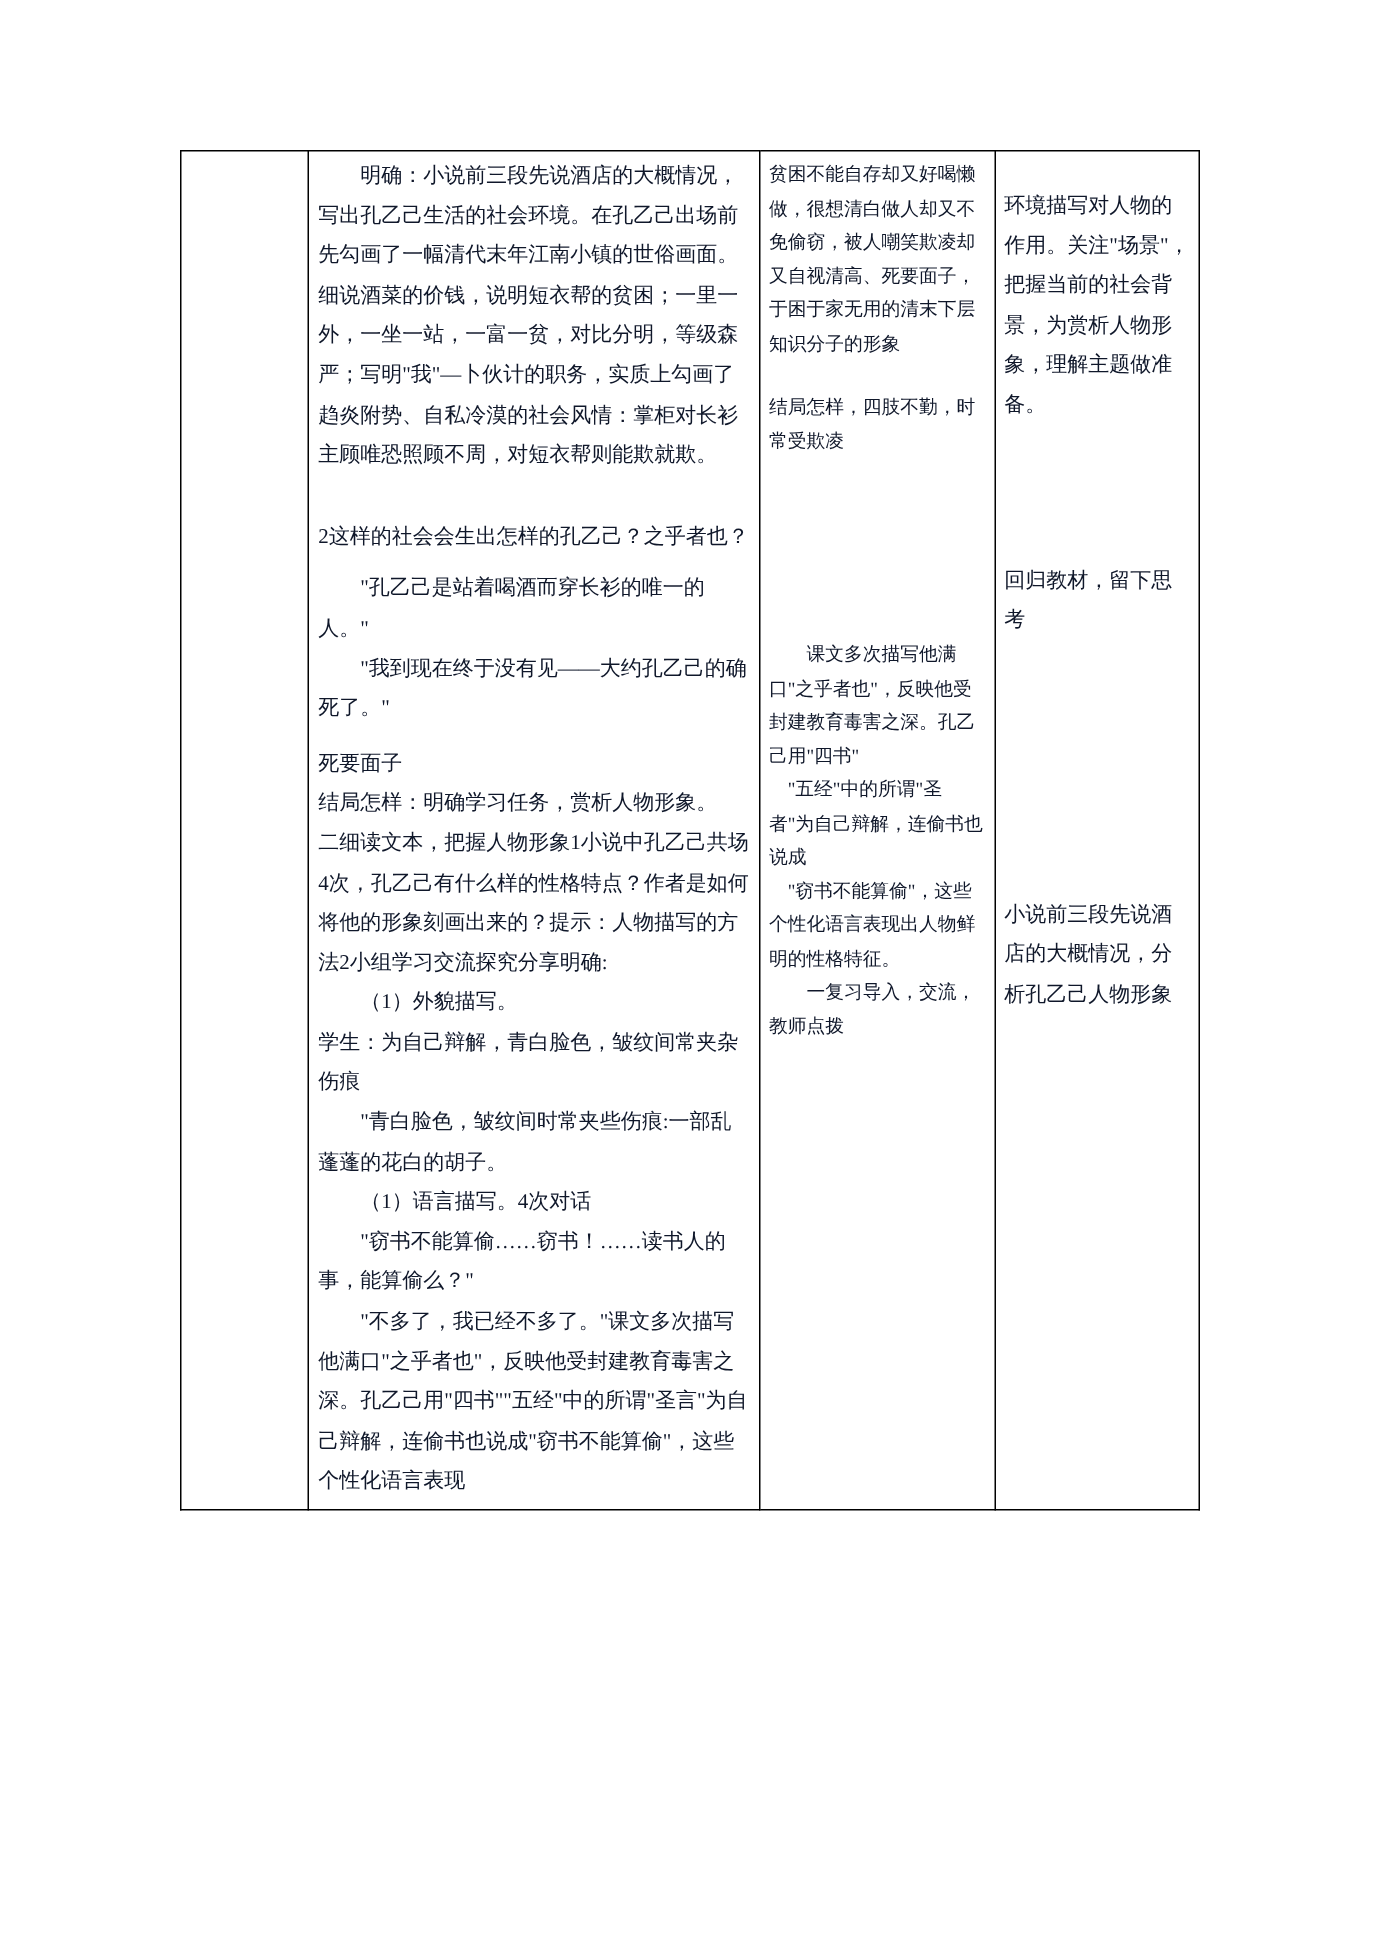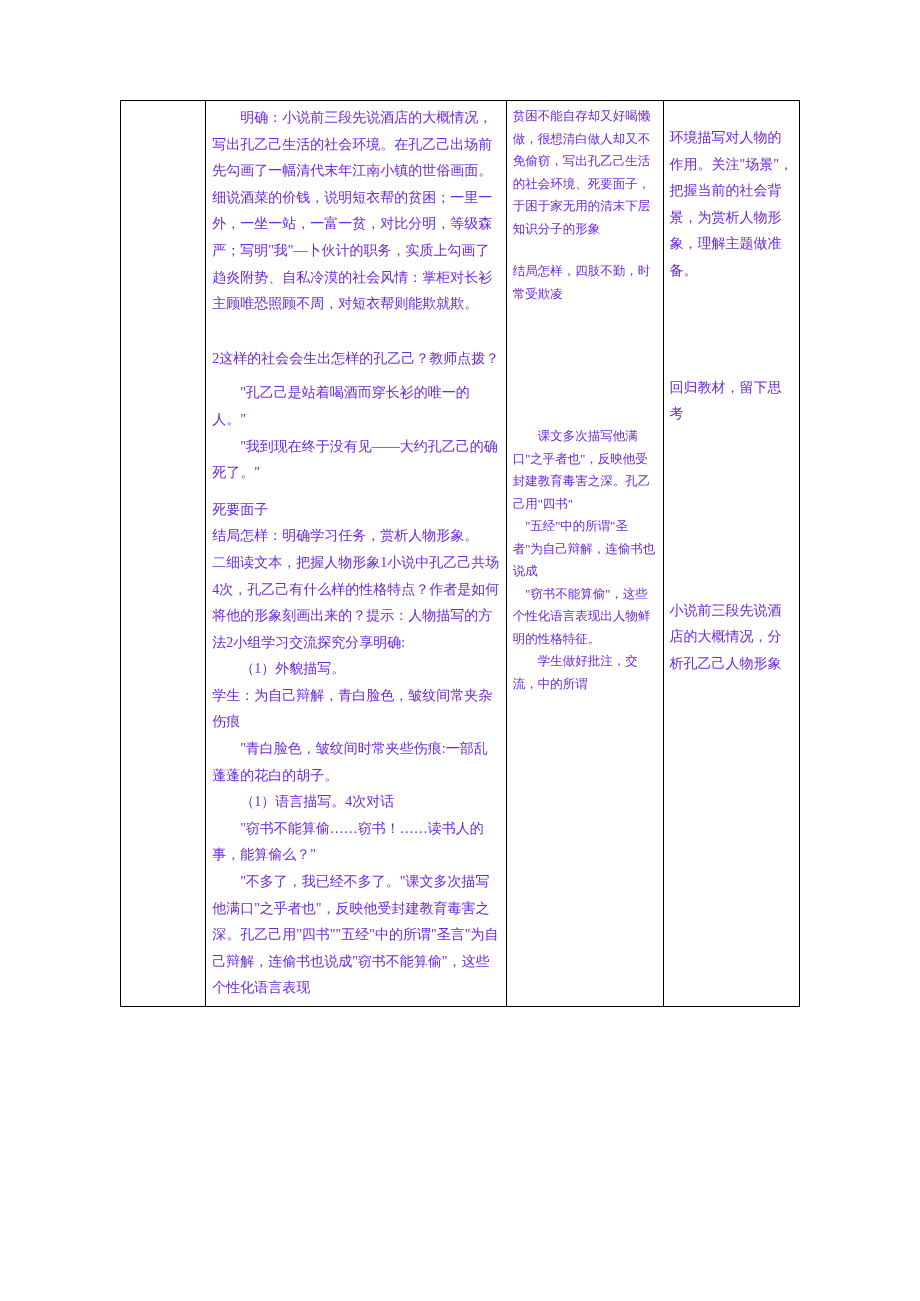--- a/index.html
+++ b/index.html
@@ -16,63 +16,63 @@
     border-collapse: collapse;
     width: 100%;
     table-layout: fixed;
   }
   td {
     border: 1px solid #000;
     vertical-align: top;
     padding: 4px 6px;
     font-size: 14px;
     line-height: 1.9;
-    color: #6d28d9;
+    color: #0f172a;
   }
   .col1 { width: 70px; }
   .col2 { width: 280px; }
   .col3 { width: 140px; font-size: 12.5px; line-height: 1.8; }
   .col4 { width: 120px; font-size: 14px; }
   .indent { text-indent: 2em; }
   .block { margin-bottom: 8px; }
 </style>
 </head>
 <body>
 
 <div class="page">
   <table>
     <tbody>
         <tr>
       <td class="col1"></td>
       <td class="col2">
         <div class="block indent">明确：小说前三段先说酒店的大概情况，写出孔乙己生活的社会环境。在孔乙己出场前先勾画了一幅清代末年江南小镇的世俗画面。细说酒菜的价钱，说明短衣帮的贫困；一里一外，一坐一站，一富一贫，对比分明，等级森严；写明"我"—卜伙计的职务，实质上勾画了趋炎附势、自私冷漠的社会风情：掌柜对长衫主顾唯恐照顾不周，对短衣帮则能欺就欺。</div>
         <div style="height:20px;"></div>
-        <div class="block">2这样的社会会生出怎样的孔乙己？教师点拨？</div>
+        <div class="block">2这样的社会会生出怎样的孔乙己？之乎者也？</div>
         <div class="indent">"孔乙己是站着喝酒而穿长衫的唯一的人。"</div>
         <div class="indent">"我到现在终于没有见——大约孔乙己的确死了。"</div>
         <div style="height:10px;"></div>
         <div>死要面子</div>
         <div>结局怎样：明确学习任务，赏析人物形象。</div>
         <div>二细读文本，把握人物形象1小说中孔乙己共场4次，孔乙己有什么样的性格特点？作者是如何将他的形象刻画出来的？提示：人物描写的方法2小组学习交流探究分享明确:</div>
         <div class="indent">（1）外貌描写。</div>
         <div>学生：为自己辩解，青白脸色，皱纹间常夹杂伤痕</div>
         <div class="indent">"青白脸色，皱纹间时常夹些伤痕:一部乱蓬蓬的花白的胡子。</div>
         <div class="indent">（1）语言描写。4次对话</div>
         <div class="indent">"窃书不能算偷……窃书！……读书人的事，能算偷么？"</div>
         <div class="indent">"不多了，我已经不多了。"课文多次描写他满口"之乎者也"，反映他受封建教育毒害之深。孔乙己用"四书""五经"中的所谓"圣言"为自己辩解，连偷书也说成"窃书不能算偷"，这些个性化语言表现</div>
       </td>
       <td class="col3">
-        <div>贫困不能自存却又好喝懒做，很想清白做人却又不免偷窃，写出孔乙己生活的社会环境、死要面子，于困于家无用的清末下层知识分子的形象</div>
+        <div>贫困不能自存却又好喝懒做，很想清白做人却又不免偷窃，被人嘲笑欺凌却又自视清高、死要面子，于困于家无用的清末下层知识分子的形象</div>
         <div style="height:20px;"></div>
         <div>结局怎样，四肢不勤，时常受欺凌</div>
         <div style="height:120px;"></div>
         <div style="text-indent:2em;">课文多次描写他满口"之乎者也"，反映他受封建教育毒害之深。孔乙己用"四书"</div>
         <div style="text-indent:1em;">"五经"中的所谓"圣者"为自己辩解，连偷书也说成</div>
         <div style="text-indent:1em;">"窃书不能算偷"，这些个性化语言表现出人物鲜明的性格特征。</div>
-        <div style="text-indent:2em;">学生做好批注，交流，中的所谓</div>
+        <div style="text-indent:2em;">一复习导入，交流，教师点拨</div>
       </td>
       <td class="col4">
         <div style="height:20px;"></div>
         <div>环境描写对人物的作用。关注"场景"，把握当前的社会背景，为赏析人物形象，理解主题做准备。</div>
         <div style="height:90px;"></div>
         <div>回归教材，留下思考</div>
         <div style="height:170px;"></div>
         <div>小说前三段先说酒店的大概情况，分析孔乙己人物形象</div>
       </td>
     </tr>

